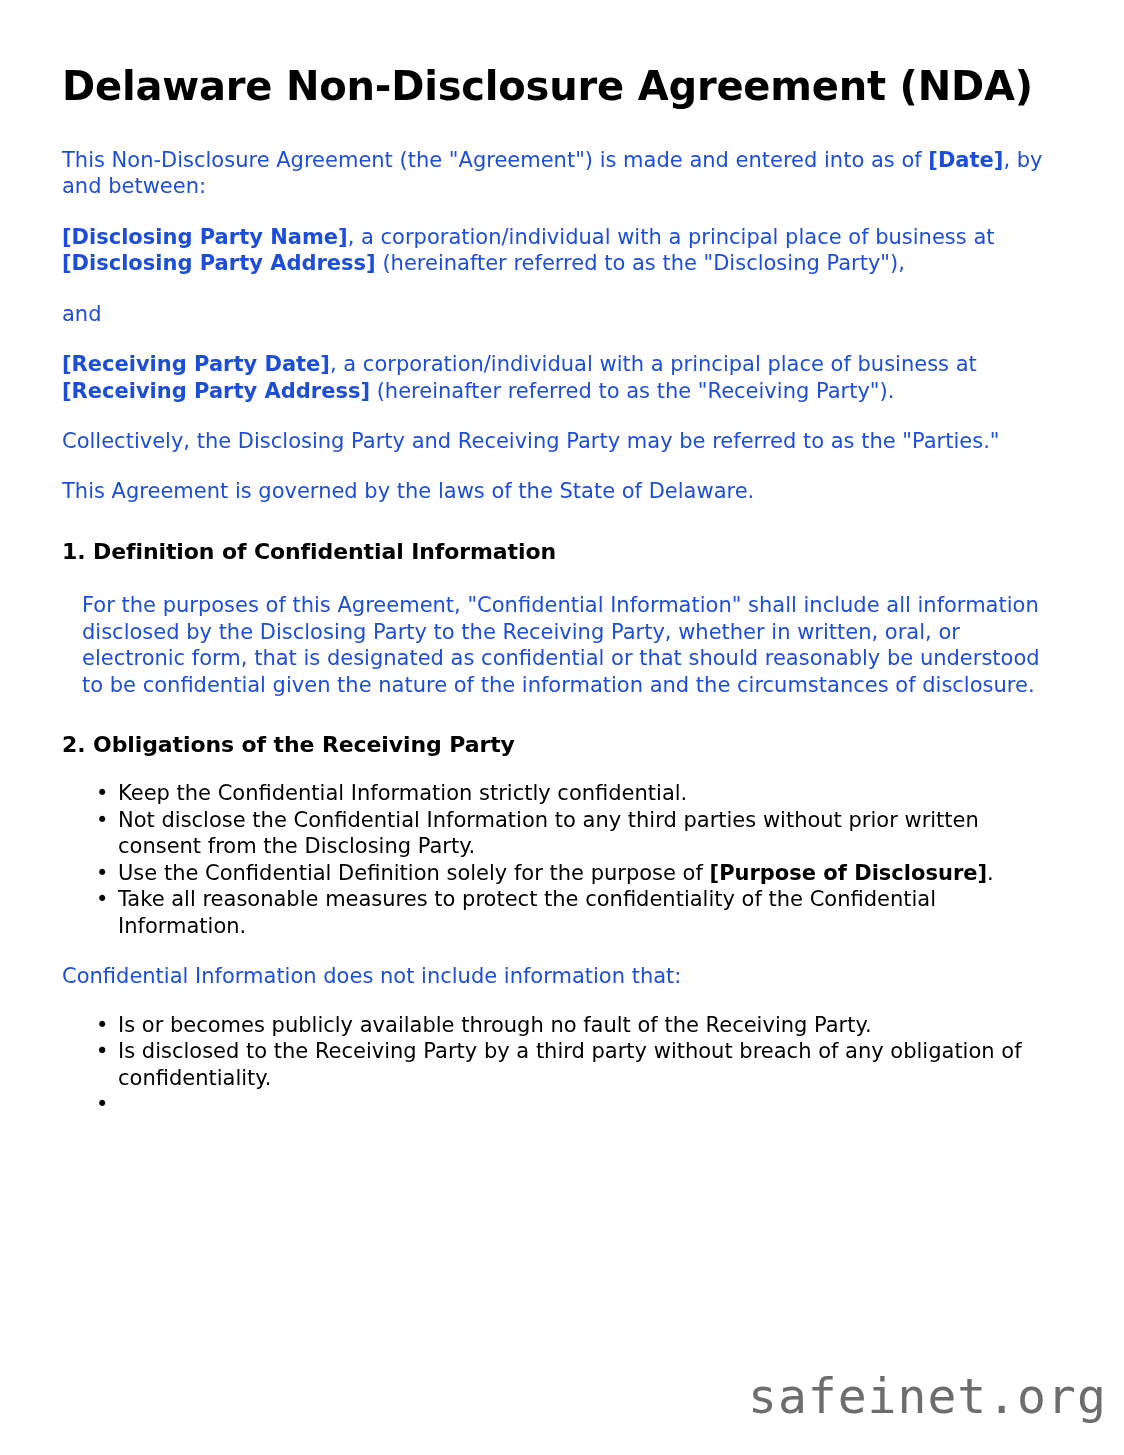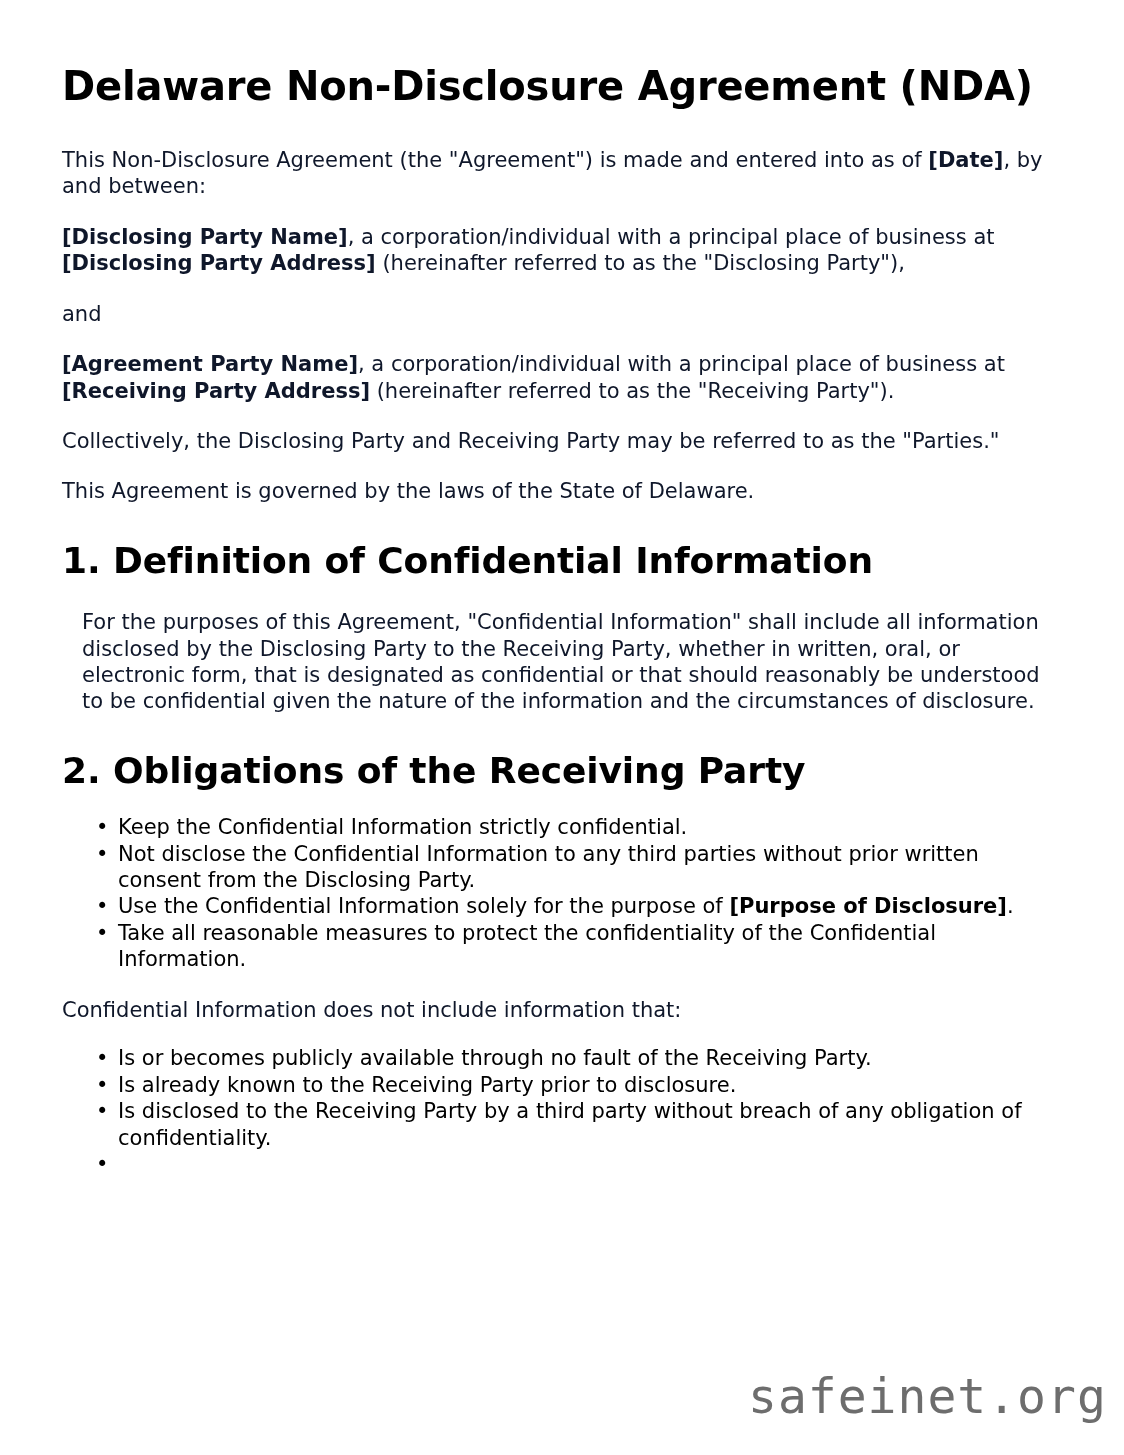--- a/index.html
+++ b/index.html
@@ -38,35 +38,35 @@
     font-size: 40px;
     font-weight: bold;
     line-height: 1.22;
     letter-spacing: -0.2px;
     margin: 0 0 0 0;
     padding: 0;
     color: #000;
   }
 
   h2.section-title {
-    font-size: 36px;
+    font-size: 22px;
     font-weight: bold;
     line-height: 1.2;
     margin: 34px 0 0 0;
     padding: 0;
     letter-spacing: -0.1px;
     color: #000;
   }
 
   p.para {
     font-size: 21px;
     line-height: 1.26;
     margin: 24px 0 0 0;
     padding: 0;
-    color: #0f172a;
+    color: #1d4ed8;
   }
 
   h1.doc-title + p.para {
     margin-top: 36px;
   }
 
   h2.section-title + p.para {
     margin-top: 27px;
     margin-left: 20px;
   }
@@ -124,46 +124,46 @@
   <div class="content">
 
     <h1 class="doc-title">Delaware Non-Disclosure Agreement (NDA)</h1>
 
     <p class="para"><span>This Non-Disclosure Agreement (the "Agreement") is made and entered into as of </span><strong class="ph">[Date]</strong><span>, by and between:</span></p>
 
     <p class="para"><strong class="ph">[Disclosing Party Name]</strong><span>, a corporation/individual with a principal place of business at </span><strong class="ph">[Disclosing Party Address]</strong><span> (hereinafter referred to as the "Disclosing Party"),</span></p>
 
     <p class="para">and</p>
 
-    <p class="para"><strong class="ph">[Agreement Party Name]</strong><span>, a corporation/individual with a principal place of business at </span><strong class="ph">[Receiving Party Address]</strong><span> (hereinafter referred to as the "Receiving Party").</span></p>
+    <p class="para"><strong class="ph">[Receiving Party Date]</strong><span>, a corporation/individual with a principal place of business at </span><strong class="ph">[Receiving Party Address]</strong><span> (hereinafter referred to as the "Receiving Party").</span></p>
 
     <p class="para">Collectively, the Disclosing Party and Receiving Party may be referred to as the "Parties."</p>
 
     <p class="para">This Agreement is governed by the laws of the State of Delaware.</p>
 
     <h2 class="section-title">1. Definition of Confidential Information</h2>
 
     <p class="para">For the purposes of this Agreement, "Confidential Information" shall include all information disclosed by the Disclosing Party to the Receiving Party, whether in written, oral, or electronic form, that is designated as confidential or that should reasonably be understood to be confidential given the nature of the information and the circumstances of disclosure.</p>
 
     <h2 class="section-title">2. Obligations of the Receiving Party</h2>
 
 
     <ul class="bullets">
       <li><span class="bullet-dot">•</span><span>Keep the Confidential Information strictly confidential.</span></li>
       <li><span class="bullet-dot">•</span><span>Not disclose the Confidential Information to any third parties without prior written consent from the Disclosing Party.</span></li>
-      <li><span class="bullet-dot">•</span><span>Use the Confidential Information solely for the purpose of </span><strong class="ph">[Purpose of Disclosure]</strong><span>.</span></li>
+      <li><span class="bullet-dot">•</span><span>Use the Confidential Definition solely for the purpose of </span><strong class="ph">[Purpose of Disclosure]</strong><span>.</span></li>
       <li><span class="bullet-dot">•</span><span>Take all reasonable measures to protect the confidentiality of the Confidential Information.</span></li>
     </ul>
 
 
     <p class="para">Confidential Information does not include information that:</p>
 
     <ul class="bullets">
       <li><span class="bullet-dot">•</span><span>Is or becomes publicly available through no fault of the Receiving Party.</span></li>
-      <li><span class="bullet-dot">•</span><span>Is already known to the Receiving Party prior to disclosure.</span></li>
+      <li><span class="bullet-dot">•</span></li>
       <li><span class="bullet-dot">•</span><span>Is disclosed to the Receiving Party by a third party without breach of any obligation of confidentiality.</span></li>
       <li><span class="bullet-dot">•</span></li>
     </ul>
 
   </div>
 
   <div class="watermark">safeinet.org</div>
 
 </div>
 

